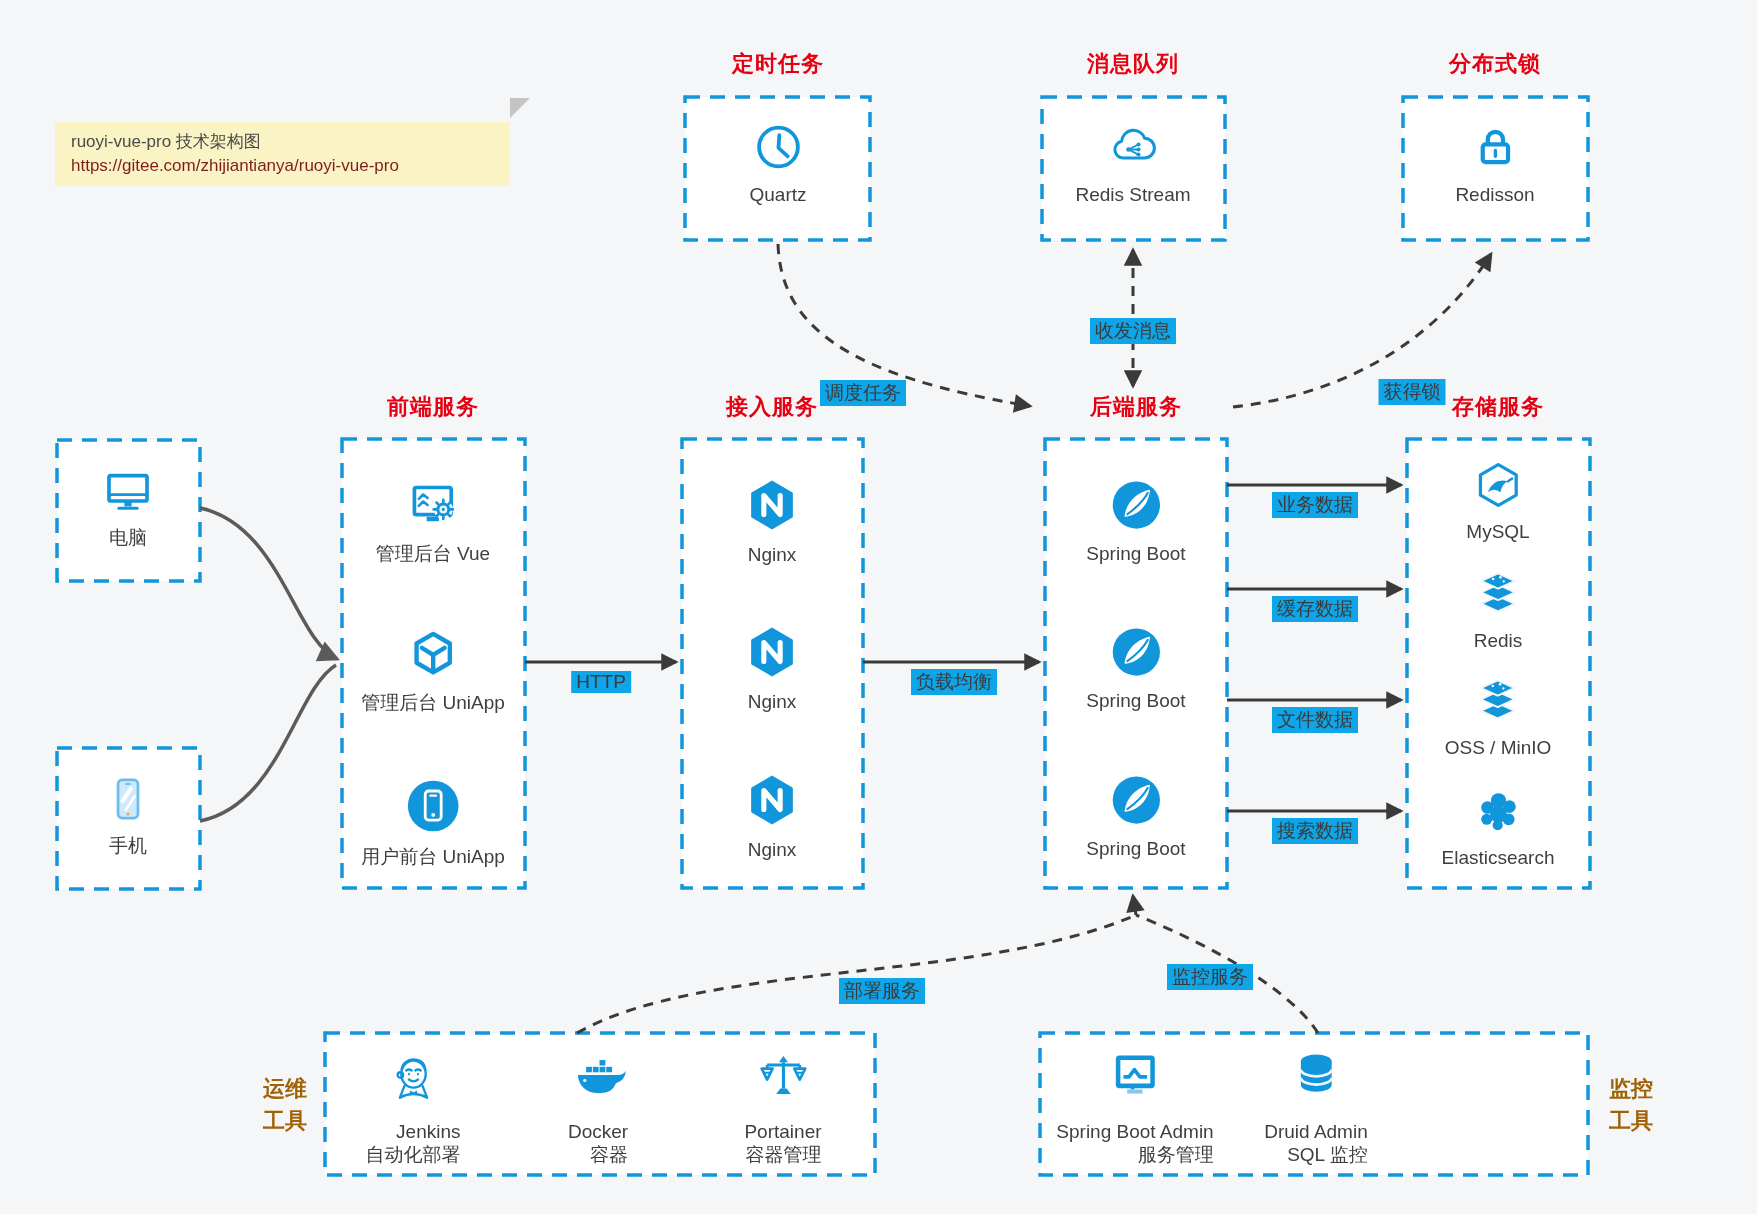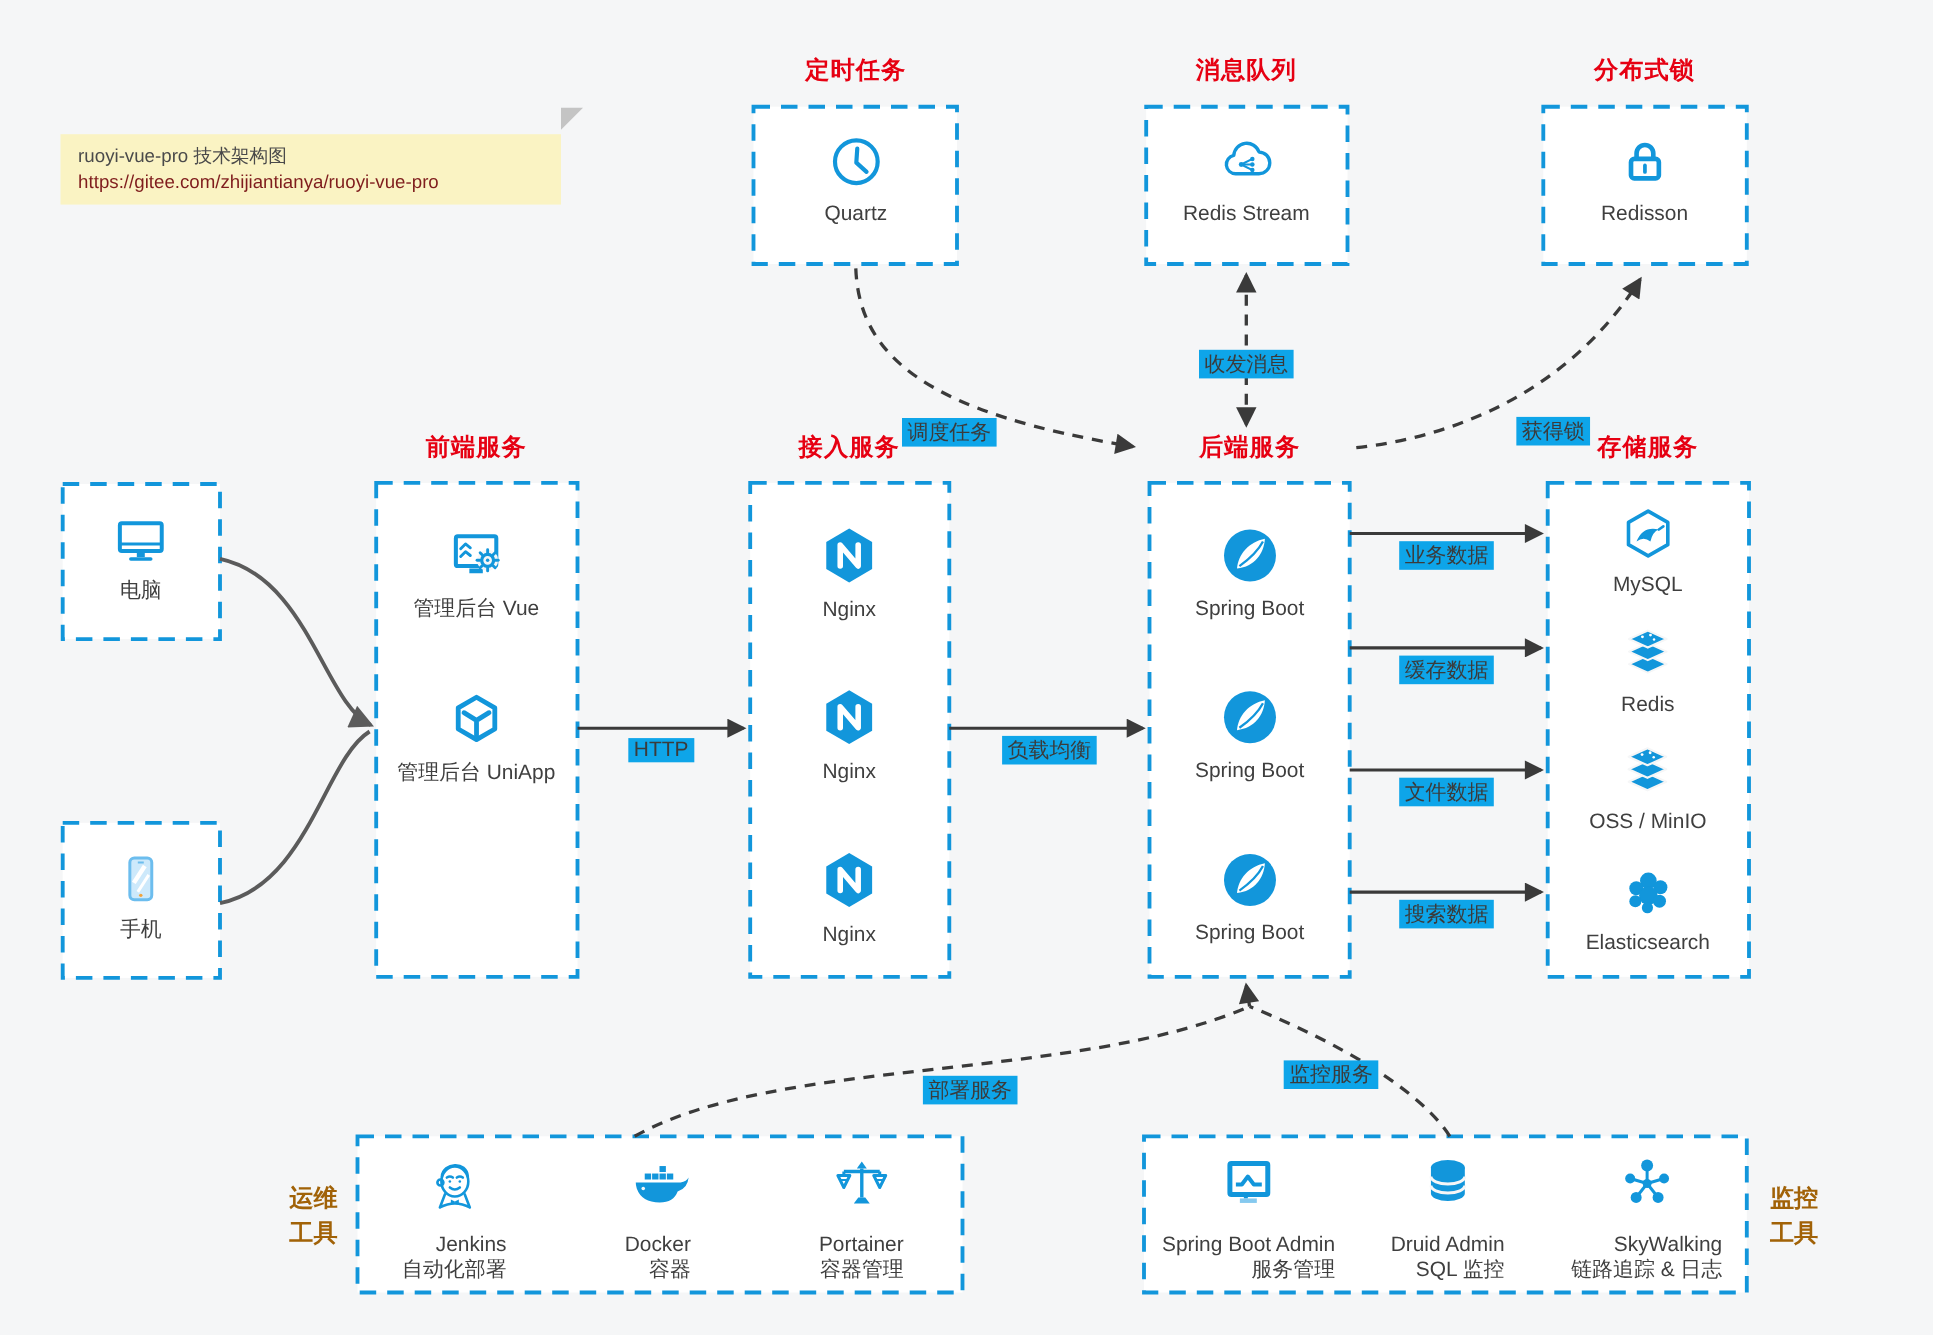--- a/index.html
+++ b/index.html
@@ -306,20 +306,26 @@
         <use href="#i-adminvue"></use>
       </svg>
     <div class="label">管理后台 Vue</div>
   </div>
   <div class="node" style="left:433px;top:626px">
     <svg width="56" height="56" viewBox="0 0 64 64">
         <use href="#i-unicube"></use>
       </svg>
     <div class="label">管理后台 UniApp</div>
   </div>
+  <div class="node" style="left:433px;top:776px">
+    <svg width="60" height="60" viewBox="0 0 64 64">
+        <use href="#i-userapp"></use>
+      </svg>
+    <div class="label">用户前台 UniApp</div>
+  </div>
 
   <div class="node" style="left:772px;top:476px">
     <svg width="58" height="58" viewBox="0 0 64 64">
         <use href="#i-nginx"></use>
       </svg>
     <div class="label">Nginx</div>
   </div>
   <div class="node" style="left:772px;top:623px">
     <svg width="58" height="58" viewBox="0 0 64 64">
         <use href="#i-nginx"></use>
@@ -414,29 +420,20 @@
       <div>服务管理</div>
     </div>
   </div>
   <div class="node tool" style="left:1316px;top:1046px">
     <svg width="58" height="58" viewBox="0 0 64 64">
         <use href="#i-druid"></use>
       </svg>
     <div class="label">
       <div>Druid Admin</div>
       <div>SQL 监控</div>
-    </div>
-  </div>
-  <div class="node tool" style="left:1497px;top:1046px">
-    <svg width="58" height="58" viewBox="0 0 64 64">
-        <use href="#i-skywalking"></use>
-      </svg>
-    <div class="label">
-      <div>SkyWalking</div>
-      <div>链路追踪 &amp; 日志</div>
     </div>
   </div>
 
   <div class="elabel" style="left:601px;top:662px">HTTP</div>
   <div class="elabel" style="left:954px;top:662px">负载均衡</div>
   <div class="elabel" style="left:1315px;top:485px">业务数据</div>
   <div class="elabel" style="left:1315px;top:589px">缓存数据</div>
   <div class="elabel" style="left:1315px;top:700px">文件数据</div>
   <div class="elabel" style="left:1315px;top:811px">搜索数据</div>
   <div class="elabel" style="left:863px;top:373px">调度任务</div>

